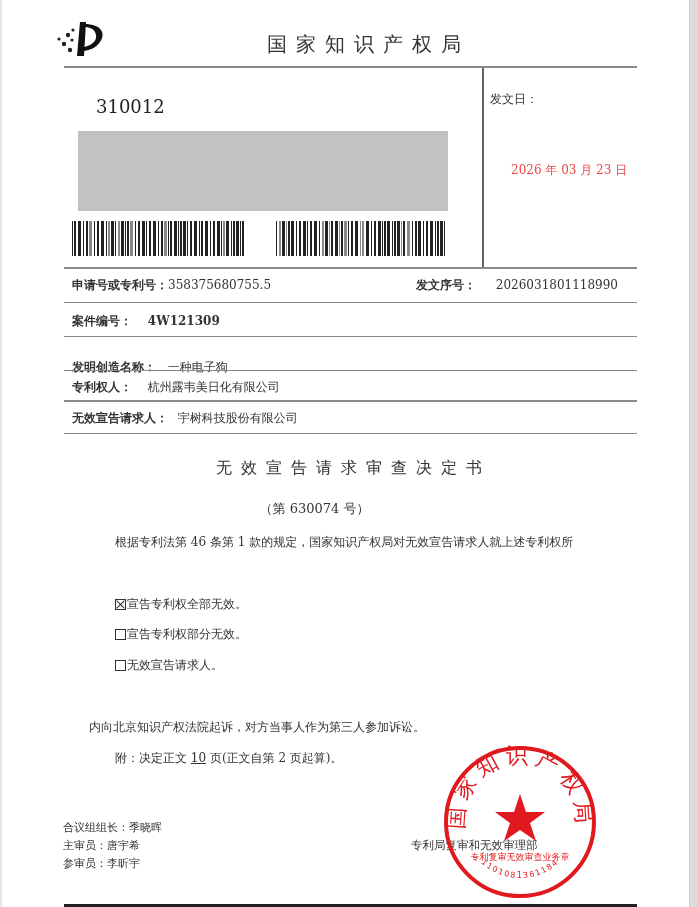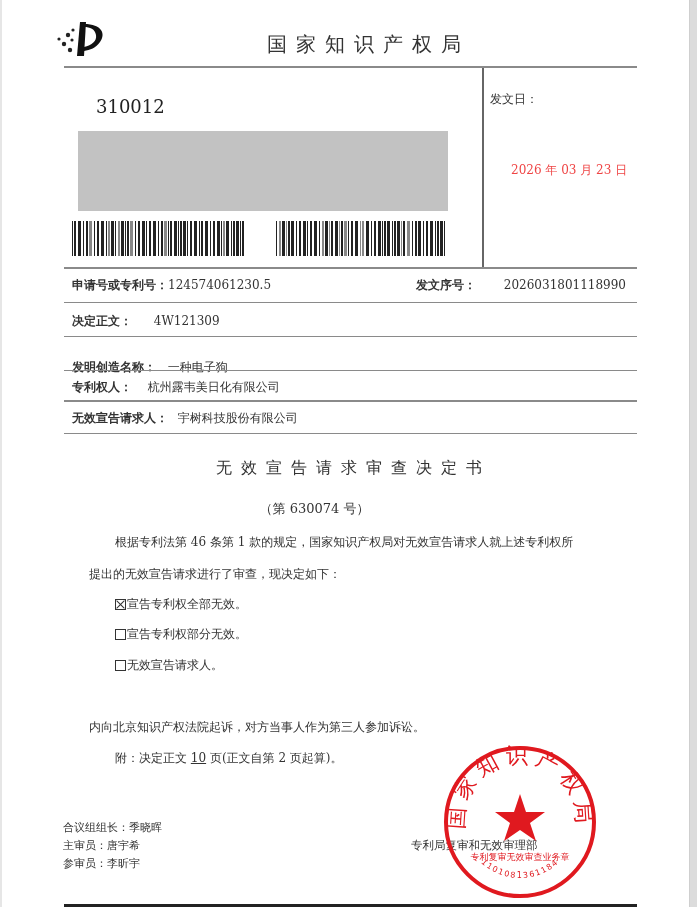--- a/index.html
+++ b/index.html
@@ -195,32 +195,32 @@
       <span style="width: 1px; background: rgb(34, 34, 34); margin-right: 2px;"></span>
     </div>
 
   <div class="vsep"></div>
   <div class="issue-label">发文日：</div>
   <div class="issue-date">2026 年 03 月 23 日</div>
 
   <div class="hr" style="left:64px;top:267px;width:573px;"></div>
 
   <div class="field" style="left:72px;top:277px;">
-    <span class="lbl">申请号或专利号：</span><span>124574061230.5</span>
+    <span class="lbl">申请号或专利号：</span><span>358375680755.5</span>
   </div>
   <div class="field" style="left:416px;top:277px;">
     <span class="lbl">发文序号：</span>
-    <span style="margin-left:24px;">2026031801118990</span>
+    <span style="margin-left:16px;">2026031801118990</span>
   </div>
 
   <div class="hr" style="left:64px;top:302px;width:573px;height:1px;"></div>
 
   <div class="field" style="left:72px;top:313px;">
-    <span class="lbl">决定正文：</span>
-    <span style="margin-left:18px;">4W121309</span>
+    <span class="lbl">案件编号：</span>
+    <span style="margin-left:12px;font-weight:bold;">4W121309</span>
   </div>
 
   <div class="hr" style="left:64px;top:336px;width:573px;height:1px;"></div>
 
   <div class="field" style="left:72px;top:359px;">
     <span class="lbl">发明创造名称：</span>
     <span style="margin-left:8px;">一种电子狗</span>
   </div>
 
   <div class="hr" style="left:64px;top:370px;width:573px;height:1px;"></div>
@@ -236,21 +236,20 @@
     <span class="lbl">无效宣告请求人：</span>
     <span style="margin-left:6px;">宇树科技股份有限公司</span>
   </div>
 
   <div class="hr" style="left:64px;top:433px;width:573px;height:1px;"></div>
 
   <div class="decision-title">无效宣告请求审查决定书</div>
   <div class="decision-no">（第 630074 号）</div>
 
   <div class="para" style="left:115px;top:534px;">根据专利法第 46 条第 1 款的规定，国家知识产权局对无效宣告请求人就上述专利权所</div>
-  <div class="para" style="left:89px;top:566px;">提出的无效宣告请求进行了审查，现决定如下：</div>
 
   <div class="chk" style="top:596px;">
     <span class="box checked"></span>
     <span>宣告专利权全部无效。</span>
   </div>
   <div class="chk" style="top:626px;">
     <span class="box"></span>
     <span>宣告专利权部分无效。</span>
   </div>
   <div class="chk" style="top:657px;">

